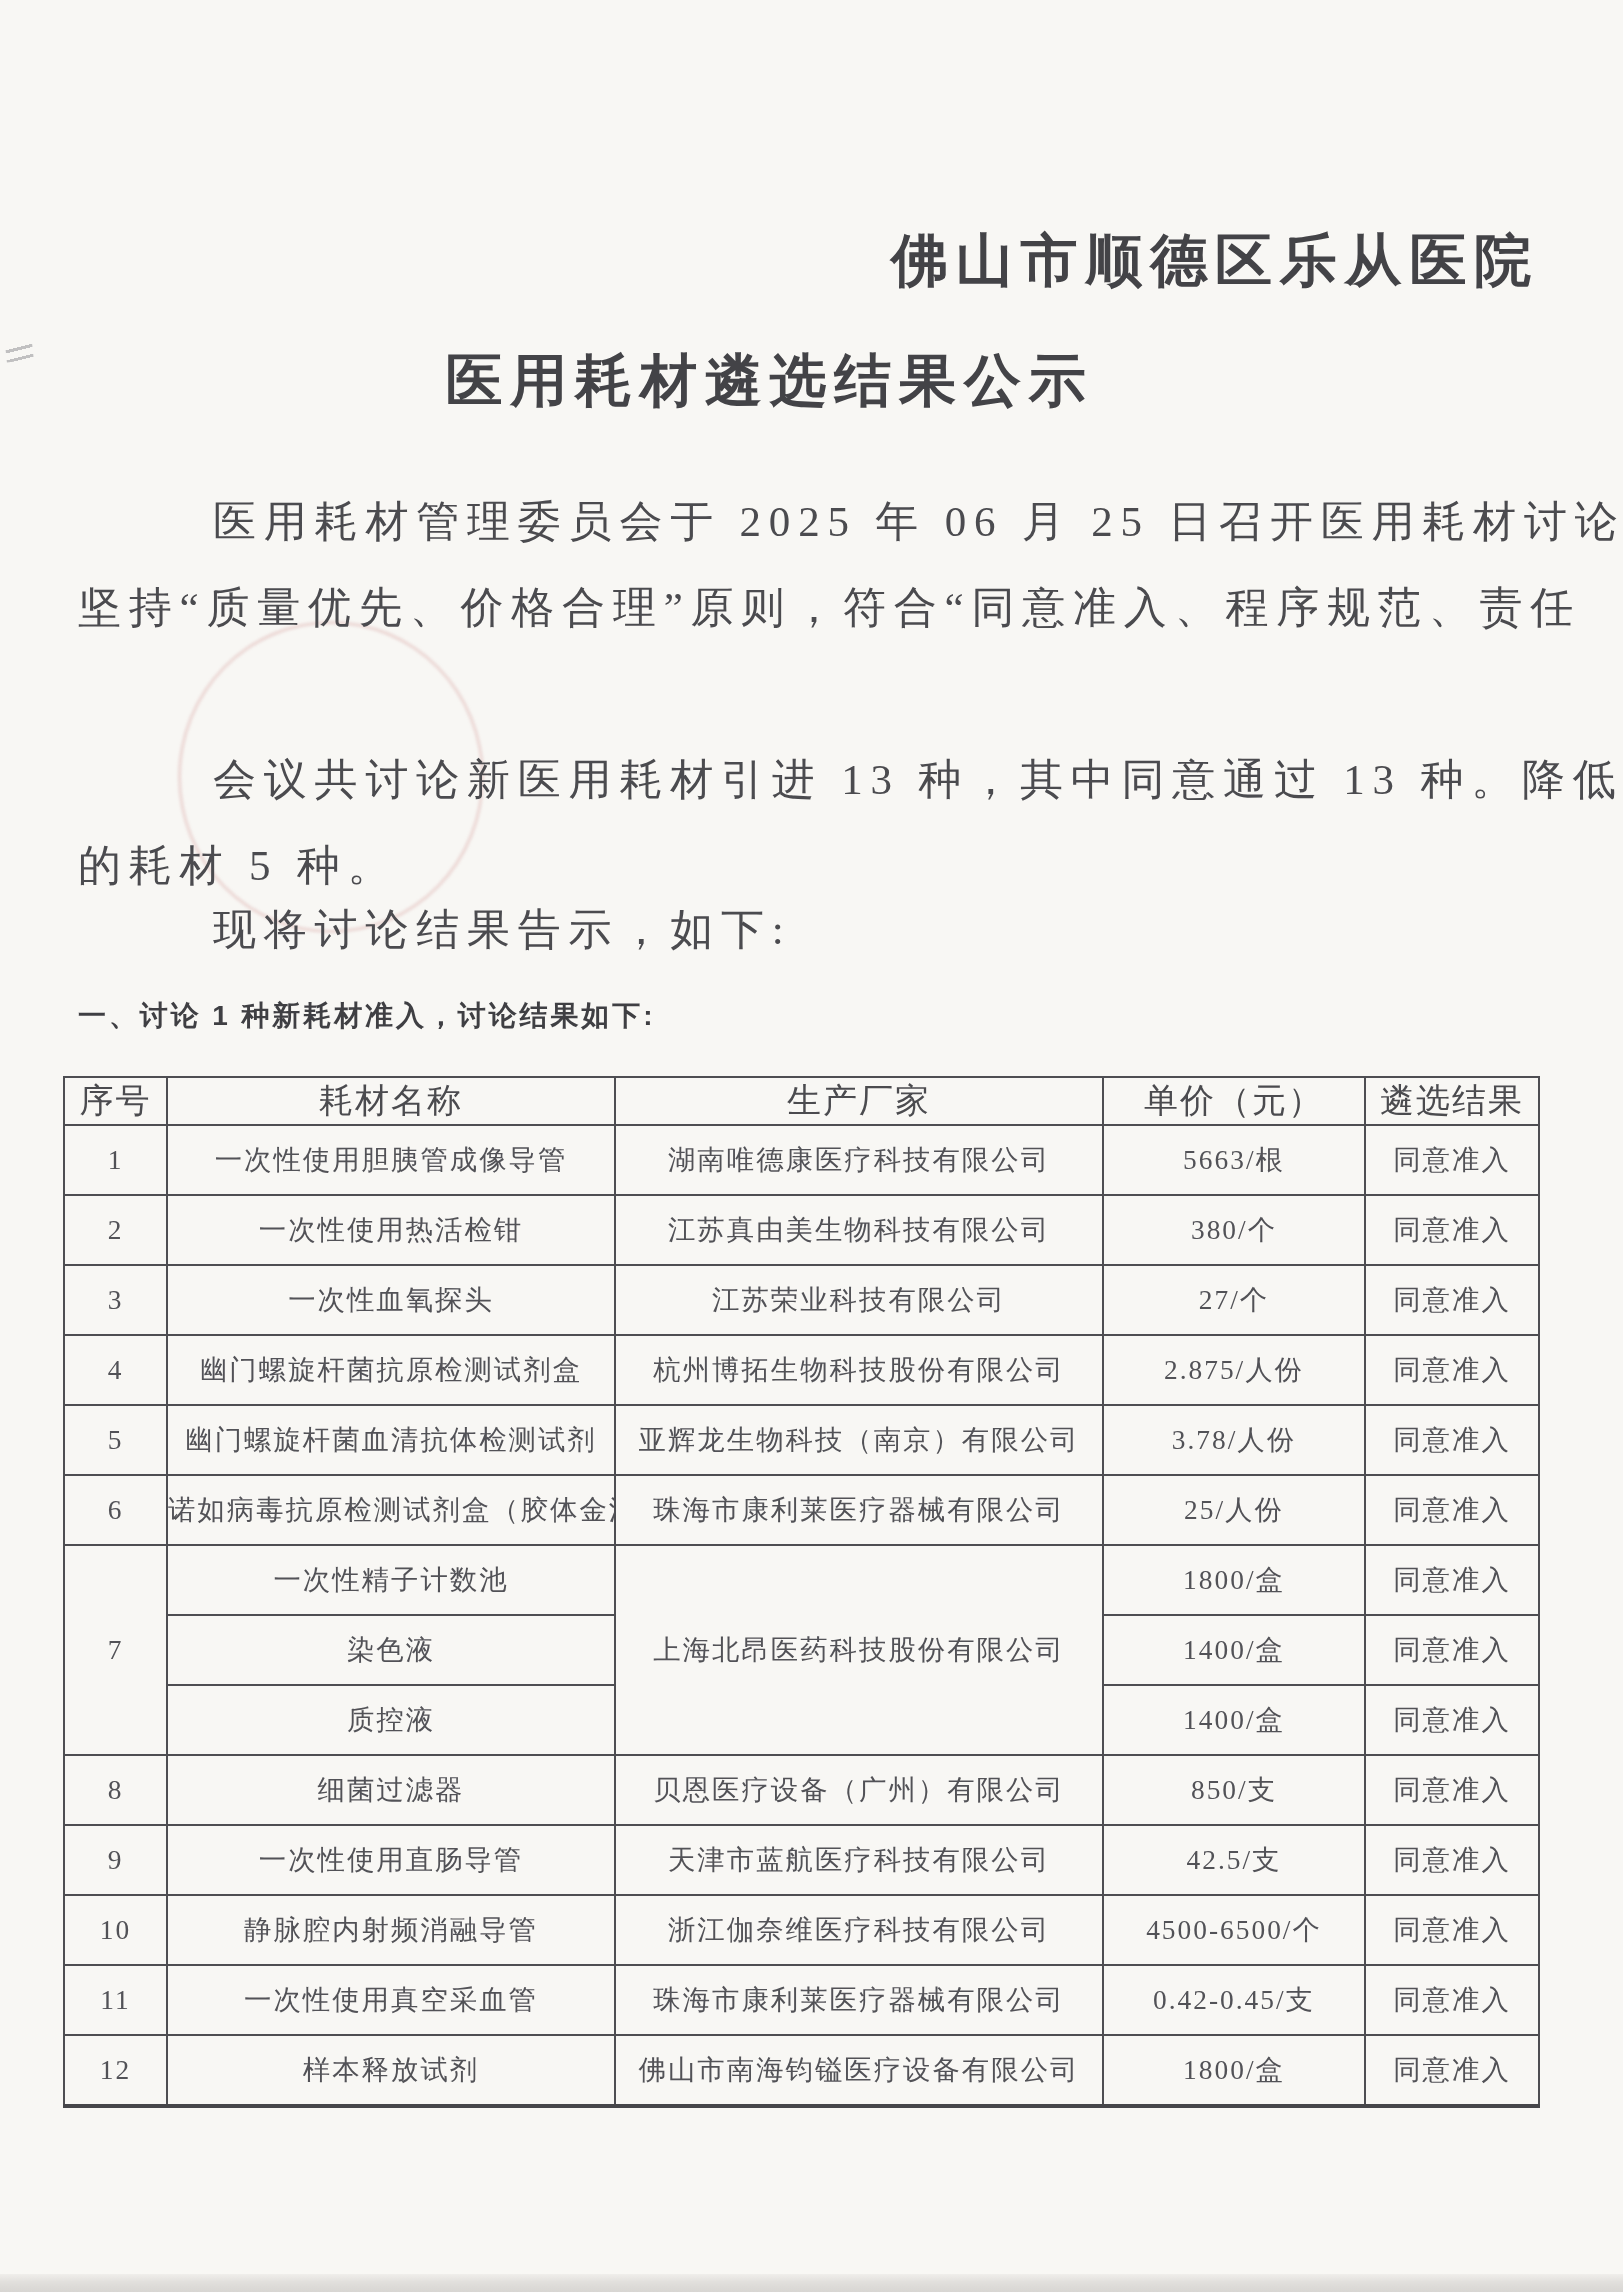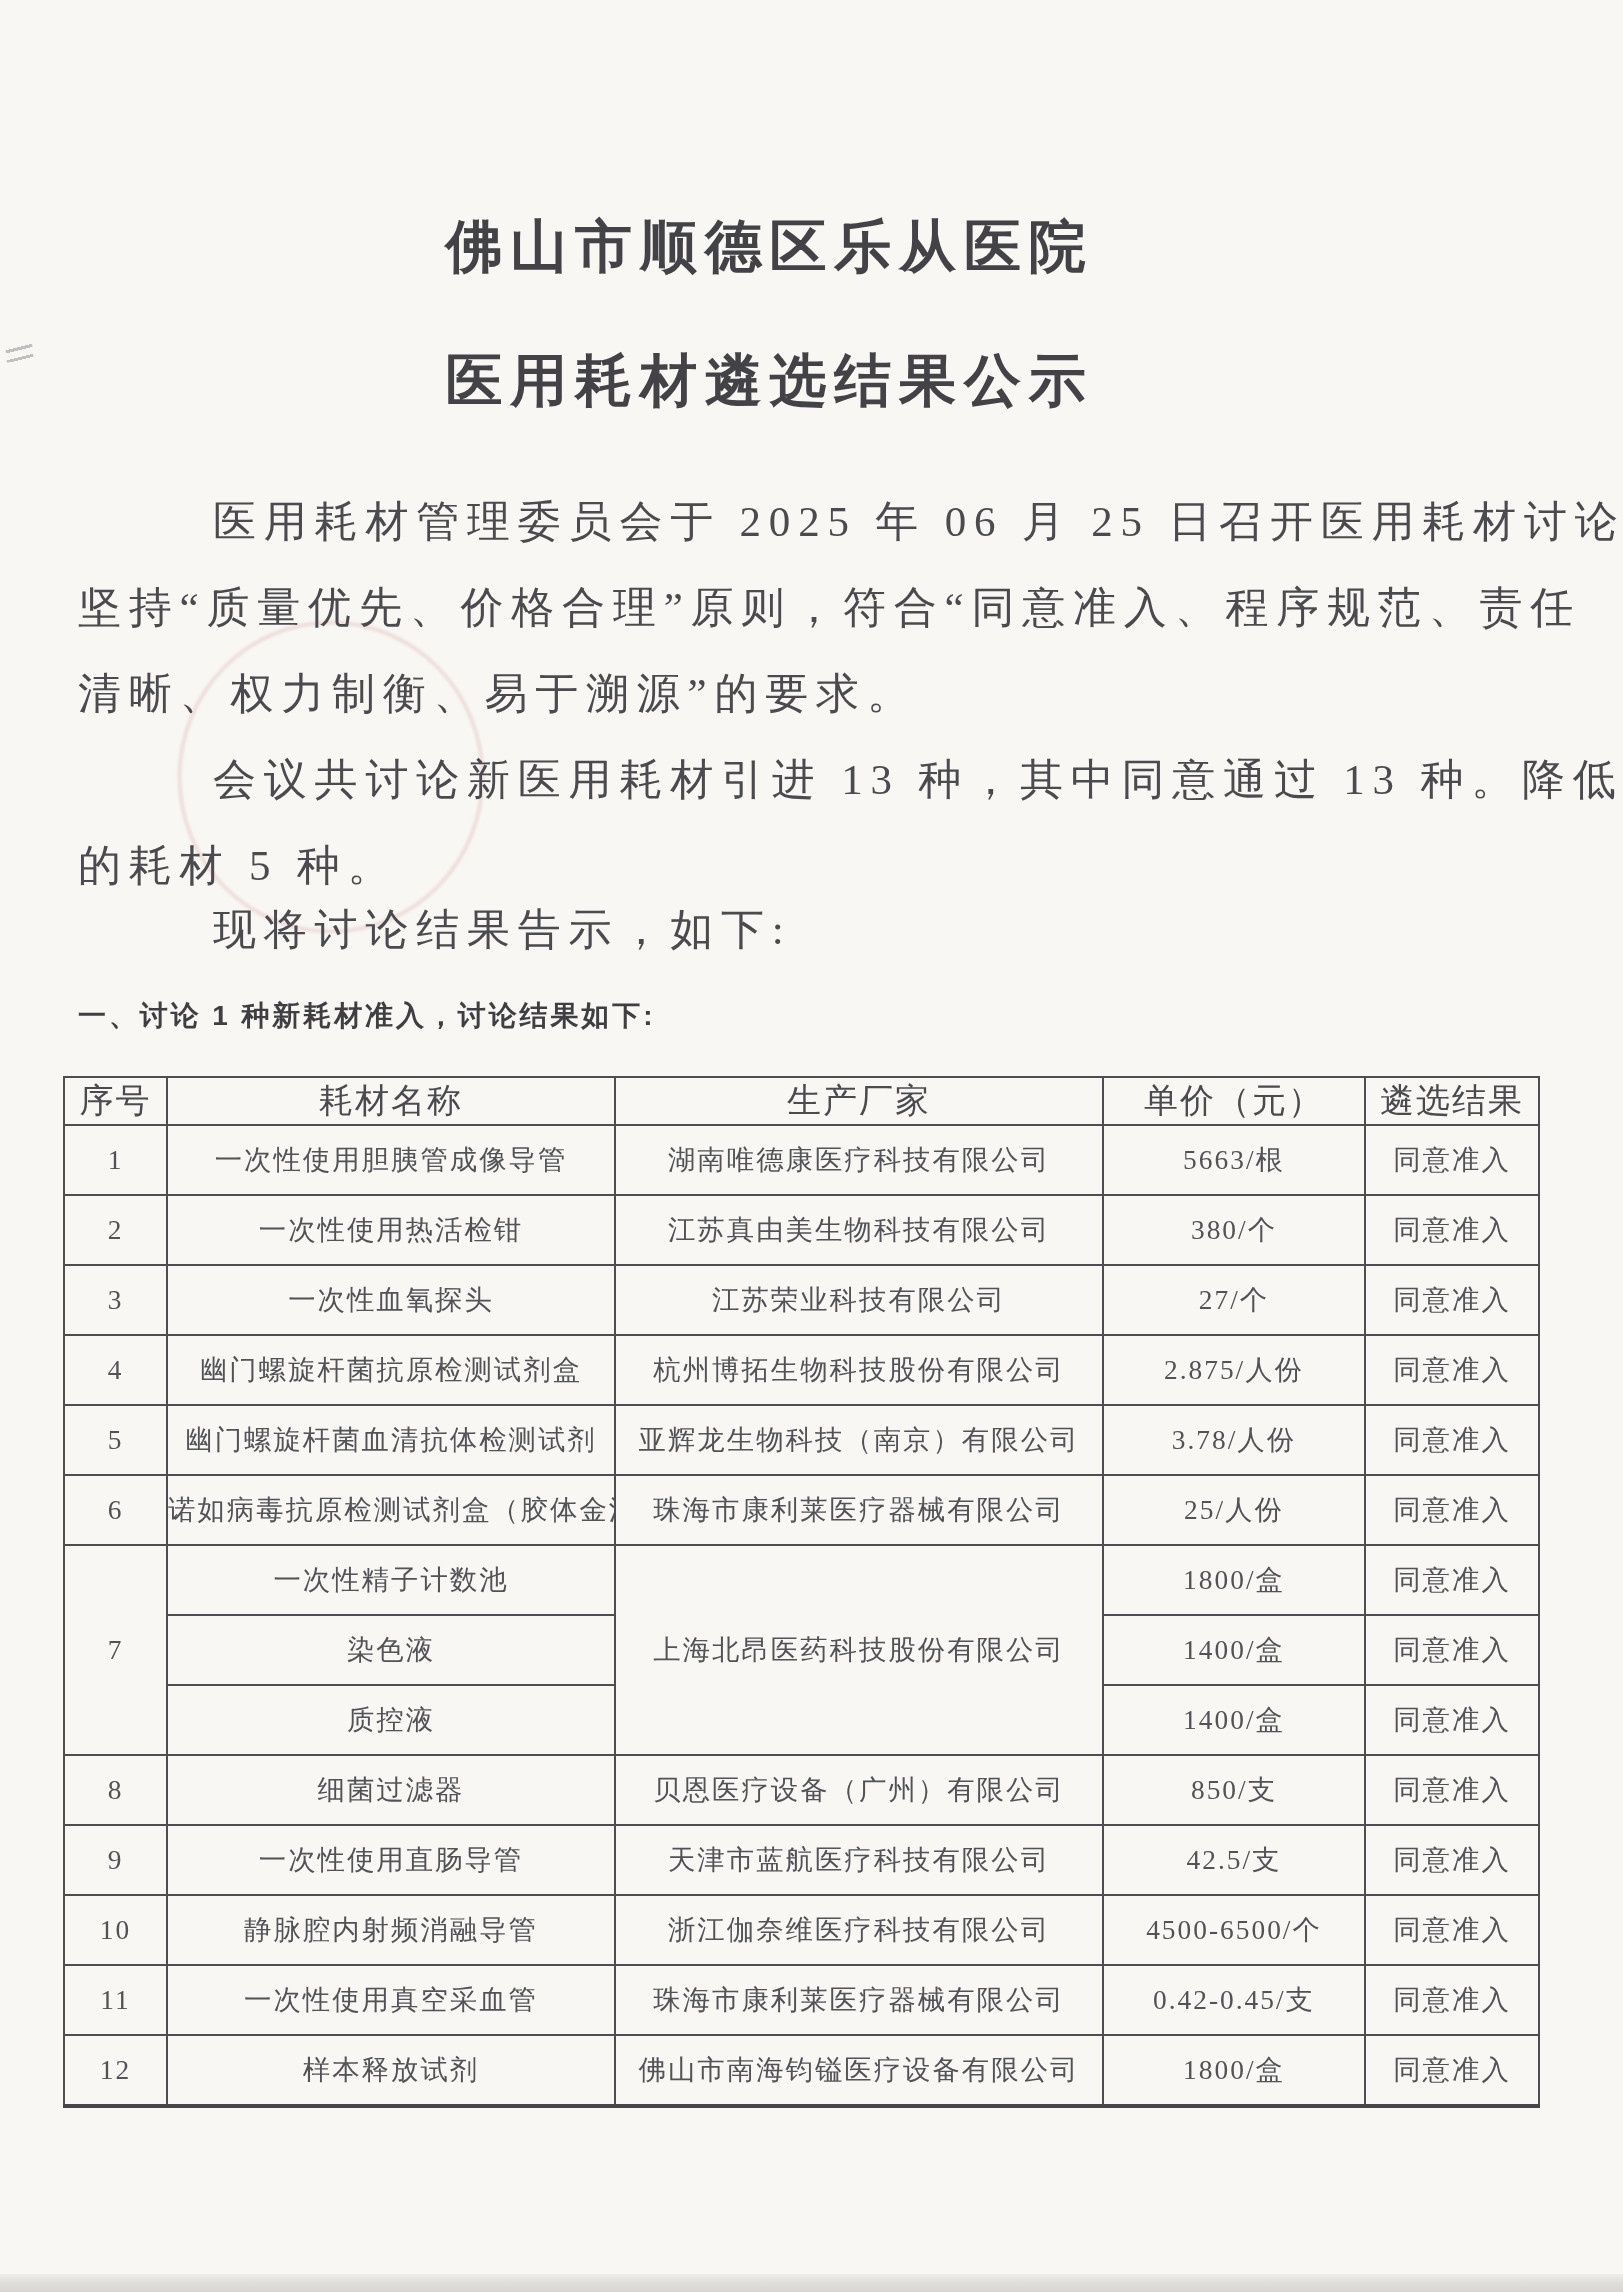--- a/index.html
+++ b/index.html
@@ -30,21 +30,21 @@
   }
 
   .title {
     position:absolute; left:0; width:1539px;
     text-align:center;
     font-size:57px; font-weight:bold;
     letter-spacing:7.8px;
     color:#434347;
     white-space:nowrap;
   }
-  .t1 { top:209px; }
+  .t1 { top:223px;text-align:right; }
   .t2 { top:310px;margin-top:33px; }
 
   .para {
     position:absolute; left:78px; width:1436px;
     font-size:43px; line-height:86px;
     letter-spacing:7.8px;
     color:#4b4b4f;
   }
   .para .line { white-space:nowrap; }
   .para .line:first-child { text-indent:135px; }
@@ -99,21 +99,20 @@
 
   <div class="stamp"></div>
   <div class="artifact"></div>
 
   <div class="title t1">佛山市顺德区乐从医院</div>
   <div class="title t2">医用耗材遴选结果公示</div>
 
   <div class="para p1">
       <div class="line">医用耗材管理委员会于 2025 年 06 月 25 日召开医用耗材讨论会议，</div>
       <div class="line">坚持“质量优先、价格合理”原则，符合“同意准入、程序规范、责任</div>
-      <div class="line">清晰、权力制衡、易于溯源”的要求。</div>
     </div>
   <div class="para p2">
       <div class="line">会议共讨论新医用耗材引进 13 种，其中同意通过 13 种。降低成本</div>
       <div class="line">的耗材 5 种。</div>
     </div>
   <div class="para p3">
       <div class="line">现将讨论结果告示，如下:</div>
     </div>
 
   <div class="heading">一、讨论 1 种新耗材准入，讨论结果如下:</div>

